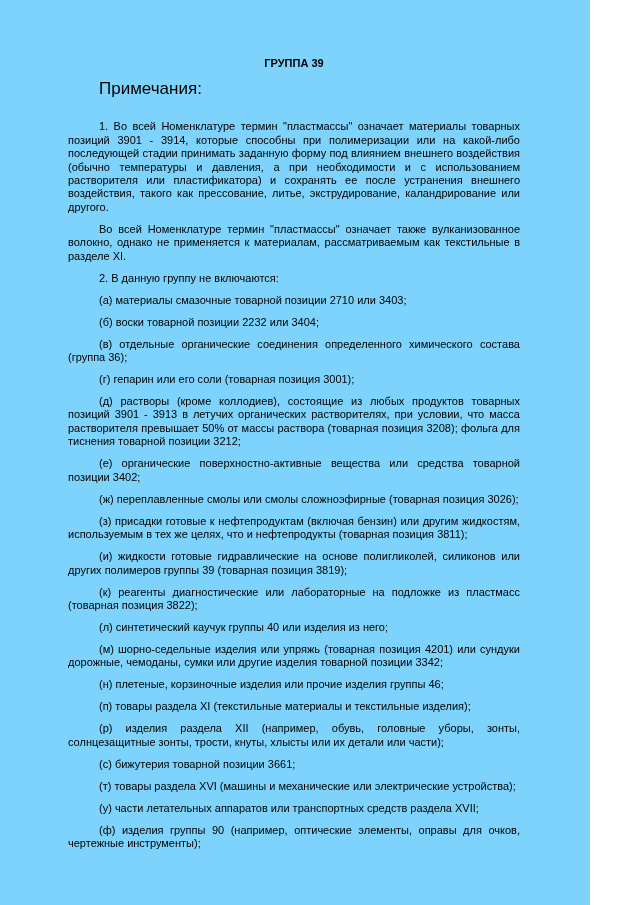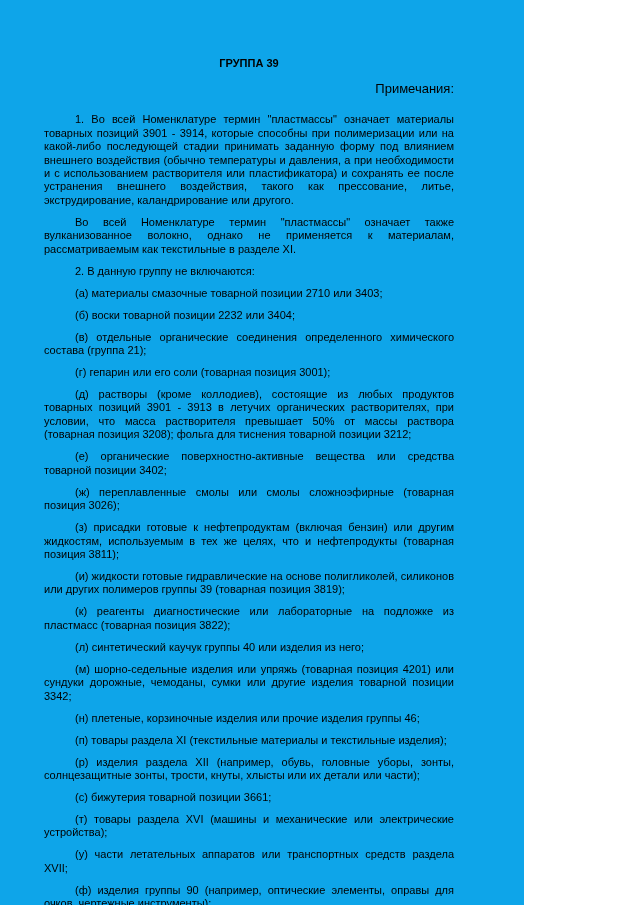--- a/index.html
+++ b/index.html
@@ -8,39 +8,39 @@
     background: #ffffff;
   }
   body {
     width: 640px;
     height: 905px;
     font-family: "Liberation Sans", sans-serif;
     color: #000000;
   }
   .page {
     box-sizing: border-box;
-    width: 524px;
+    width: 590px;
     height: 905px;
-    background: #0ea5e9;
-    padding: 57px 70px 0 44px;
+    background: #7dd3fc;
+    padding: 57px 70px 0 68px;
     overflow: hidden;
   }
   .doc-title {
     font-size: 11px;
     font-weight: bold;
     line-height: 13.4px;
     text-align: center;
     margin: 0 0 11.6px 0;
   }
   .notes-heading {
-    font-size: 13px;
+    font-size: 17px;
     line-height: 13.4px;
     text-indent: 31px;
-    text-align: right;
-    margin: 0 0 18px 0;
+    text-align: left;
+    margin: 0 0 25px 0;
   }
   .para {
     font-size: 11px;
     line-height: 13.4px;
     text-align: justify;
     text-indent: 31px;
     margin: 0 0 8.6px 0;
   }
 </style>
 </head>
@@ -48,21 +48,21 @@
 
 <div class="page">
   <p class="doc-title">ГРУППА 39</p>
   <p class="notes-heading">Примечания:</p>
   <div>
       <p class="para">1. Во всей Номенклатуре термин "пластмассы" означает материалы товарных позиций 3901 - 3914, которые способны при полимеризации или на какой-либо последующей стадии принимать заданную форму под влиянием внешнего воздействия (обычно температуры и давления, а при необходимости и с использованием растворителя или пластификатора) и сохранять ее после устранения внешнего воздействия, такого как прессование, литье, экструдирование, каландрирование или другого.</p>
       <p class="para">Во всей Номенклатуре термин "пластмассы" означает также вулканизованное волокно, однако не применяется к материалам, рассматриваемым как текстильные в разделе XI.</p>
       <p class="para">2. В данную группу не включаются:</p>
       <p class="para">(а) материалы смазочные товарной позиции 2710 или 3403;</p>
       <p class="para">(б) воски товарной позиции 2232 или 3404;</p>
-      <p class="para">(в) отдельные органические соединения определенного химического состава (группа 21);</p>
+      <p class="para">(в) отдельные органические соединения определенного химического состава (группа 36);</p>
       <p class="para">(г) гепарин или его соли (товарная позиция 3001);</p>
       <p class="para">(д) растворы (кроме коллодиев), состоящие из любых продуктов товарных позиций 3901 - 3913 в летучих органических растворителях, при условии, что масса растворителя превышает 50% от массы раствора (товарная позиция 3208); фольга для тиснения товарной позиции 3212;</p>
       <p class="para">(е) органические поверхностно-активные вещества или средства товарной позиции 3402;</p>
       <p class="para">(ж) переплавленные смолы или смолы сложноэфирные (товарная позиция 3026);</p>
       <p class="para">(з) присадки готовые к нефтепродуктам (включая бензин) или другим жидкостям, используемым в тех же целях, что и нефтепродукты (товарная позиция 3811);</p>
       <p class="para">(и) жидкости готовые гидравлические на основе полигликолей, силиконов или других полимеров группы 39 (товарная позиция 3819);</p>
       <p class="para">(к) реагенты диагностические или лабораторные на подложке из пластмасс (товарная позиция 3822);</p>
       <p class="para">(л) синтетический каучук группы 40 или изделия из него;</p>
       <p class="para">(м) шорно-седельные изделия или упряжь (товарная позиция 4201) или сундуки дорожные, чемоданы, сумки или другие изделия товарной позиции 3342;</p>
       <p class="para">(н) плетеные, корзиночные изделия или прочие изделия группы 46;</p>

